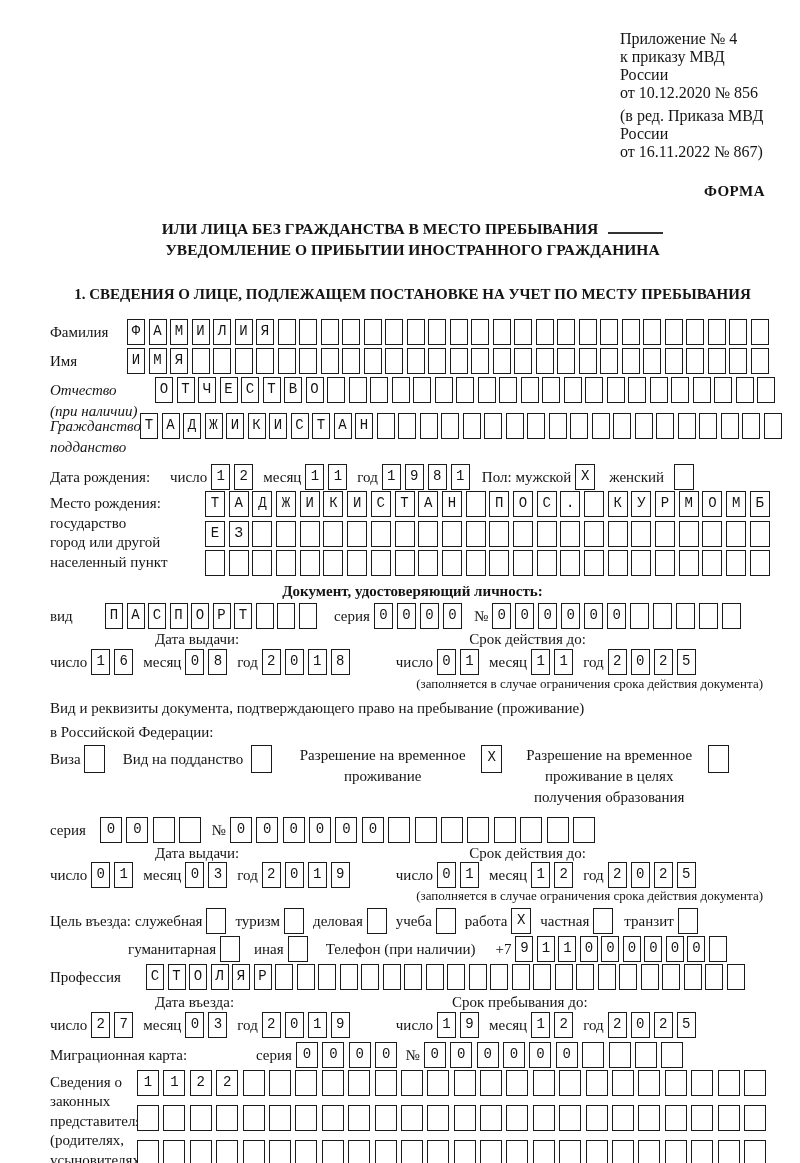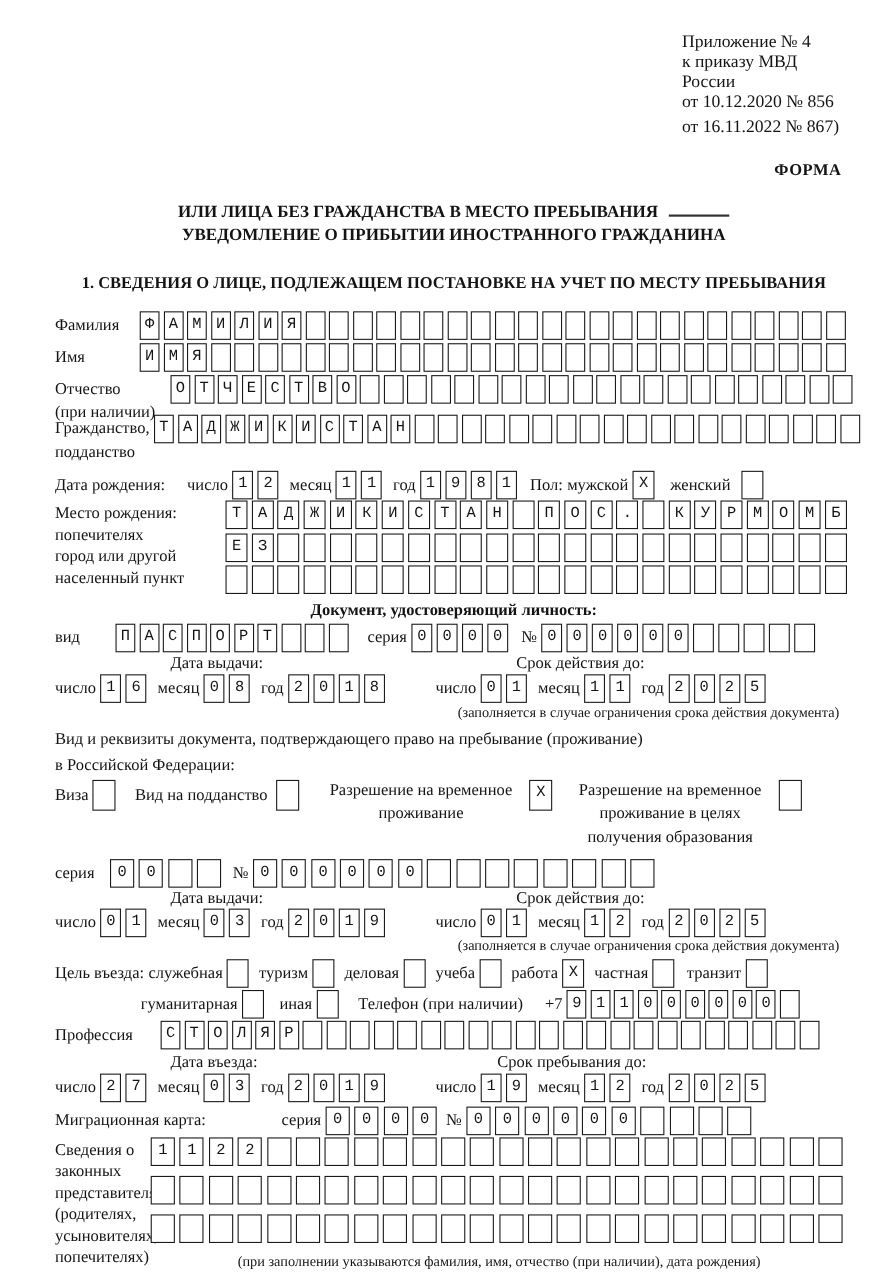--- a/index.html
+++ b/index.html
@@ -14,21 +14,21 @@
   .ref { margin-left:570px; font-size:16px; line-height:18px; }
   .ref .ref2 { margin-top:5px; }
   .forma { text-align:right; font-weight:bold; font-size:15px; margin-top:22px; padding-right:10px; letter-spacing:.5px; }
   .title { text-align:center; font-weight:bold; font-size:15.5px; line-height:21px; margin-top:18px; }
   .blank { display:inline-block; width:55px; border-bottom:2.2px solid #333; height:14px; margin-left:10px; }
   .sec { text-align:center; font-weight:bold; font-size:15px; margin-top:26px; }
 
   .frow { display:flex; align-items:flex-start; }
   .ac { align-items:center; }
   .lbl { flex:none; line-height:26px; }
-  .lbl2 { flex:none; height:26px; line-height:21px; padding-top:3px; overflow:visible; }
+  .lbl2 { flex:none; height:26px; line-height:21px; padding-top:3px; overflow:visible;font-style:italic; }
   .lblblock { flex:none; line-height:19.5px; padding-top:3px; }
 
   .strip { flex:none; white-space:nowrap; font-size:0;font-family:Liberation Mono, monospace; }
   .cell {
     display:inline-block; vertical-align:top; width:18px; height:26px;
     border:1.8px solid #1b1b1b; margin-right:3.5px; text-align:center;
     line-height:22px; font-size:14px; background:#fff;
   }
   .mid .cell { width:20px; margin-right:3.7px; }         
   .dt  .cell { width:19px; margin-right:4px; }           
@@ -50,20 +50,21 @@
 </head>
 <body>
 
 <div class="page">
 
   <div class="ref">
     <div>Приложение № 4</div>
     <div>к приказу МВД России</div>
     <div>от 10.12.2020 № 856</div>
     <div class="ref2">
+      <div>(в ред. Приказа МВД России</div>
       <div>от 16.11.2022 № 867)</div>
     </div>
   </div>
 
   <div class="forma">ФОРМА</div>
 
   <div class="title">
     <div><span>ИЛИ ЛИЦА БЕЗ ГРАЖДАНСТВА В МЕСТО ПРЕБЫВАНИЯ</span><span class="blank"></span></div>
     <div>УВЕДОМЛЕНИЕ О ПРИБЫТИИ ИНОСТРАННОГО ГРАЖДАНИНА</div>
   </div>
@@ -107,21 +108,21 @@
     <span class="dlab" style="margin-left:8px">Пол:</span>
     <span class="dlab" style="margin-left:0">мужской</span>
     <span class="strip cbs"><span class="cell">X</span></span>
     <span class="dlab" style="margin-left:14px">женский</span>
     <span class="strip cbs" style="margin-left:6px"><span class="cell"></span></span>
   </div>
 
   <div class="frow" style="margin-top:1px">
     <span class="lblblock" style="width:155px">
       <span>Место рождения:</span><br>
-      <span>попечителях</span><br>
+      <span>государство</span><br>
       <span>город или другой</span><br>
       <span>населенный пункт</span>
     </span>
     <span class="vgap3">
       <span class="strip mid"><span class="cell">Т</span><span class="cell">А</span><span class="cell">Д</span><span class="cell">Ж</span><span class="cell">И</span><span class="cell">К</span><span class="cell">И</span><span class="cell">С</span><span class="cell">Т</span><span class="cell">А</span><span class="cell">Н</span><span class="cell"></span><span class="cell">П</span><span class="cell">О</span><span class="cell">С</span><span class="cell">.</span><span class="cell"></span><span class="cell">К</span><span class="cell">У</span><span class="cell">Р</span><span class="cell">М</span><span class="cell">О</span><span class="cell">М</span><span class="cell">Б</span></span>
       <span class="strip mid"><span class="cell">Е</span><span class="cell">З</span><span class="cell"></span><span class="cell"></span><span class="cell"></span><span class="cell"></span><span class="cell"></span><span class="cell"></span><span class="cell"></span><span class="cell"></span><span class="cell"></span><span class="cell"></span><span class="cell"></span><span class="cell"></span><span class="cell"></span><span class="cell"></span><span class="cell"></span><span class="cell"></span><span class="cell"></span><span class="cell"></span><span class="cell"></span><span class="cell"></span><span class="cell"></span><span class="cell"></span></span>
       <span class="strip mid"><span class="cell"></span><span class="cell"></span><span class="cell"></span><span class="cell"></span><span class="cell"></span><span class="cell"></span><span class="cell"></span><span class="cell"></span><span class="cell"></span><span class="cell"></span><span class="cell"></span><span class="cell"></span><span class="cell"></span><span class="cell"></span><span class="cell"></span><span class="cell"></span><span class="cell"></span><span class="cell"></span><span class="cell"></span><span class="cell"></span><span class="cell"></span><span class="cell"></span><span class="cell"></span><span class="cell"></span></span>
     </span>
   </div>
 

